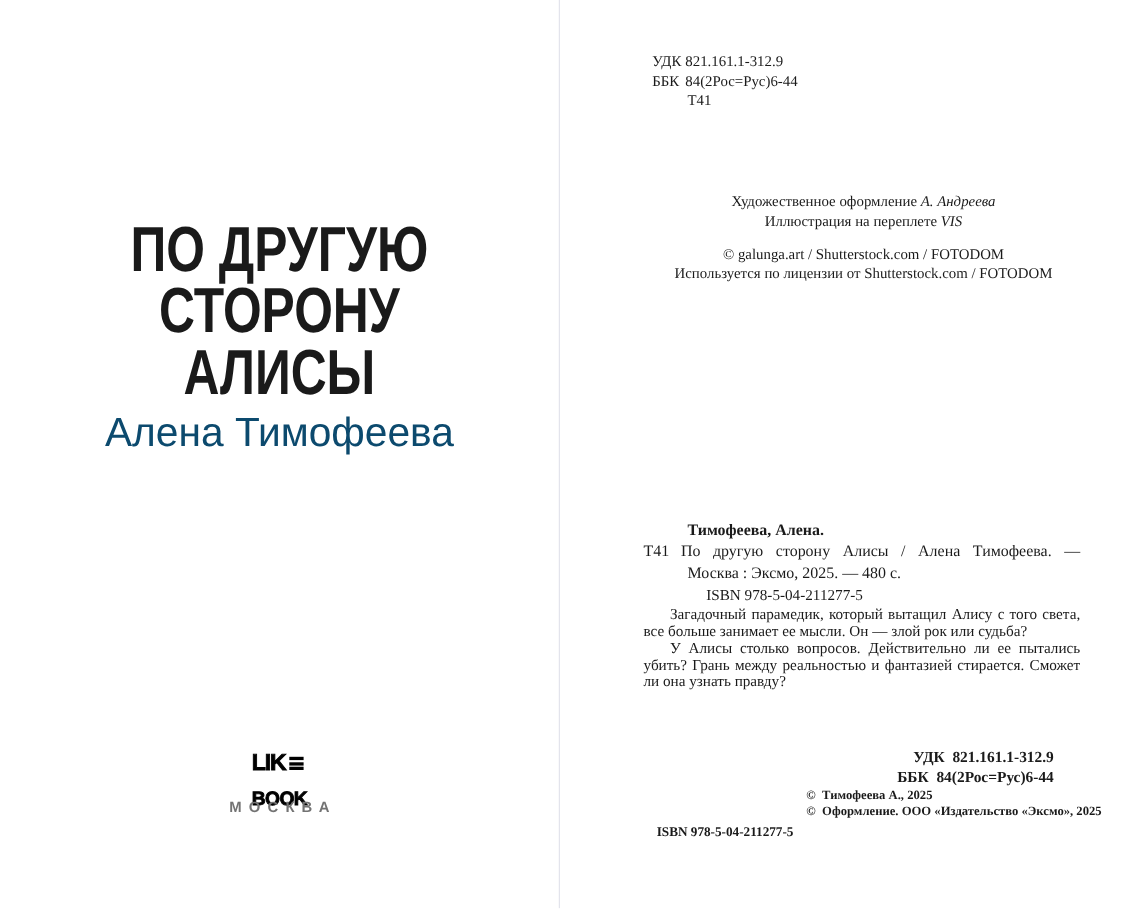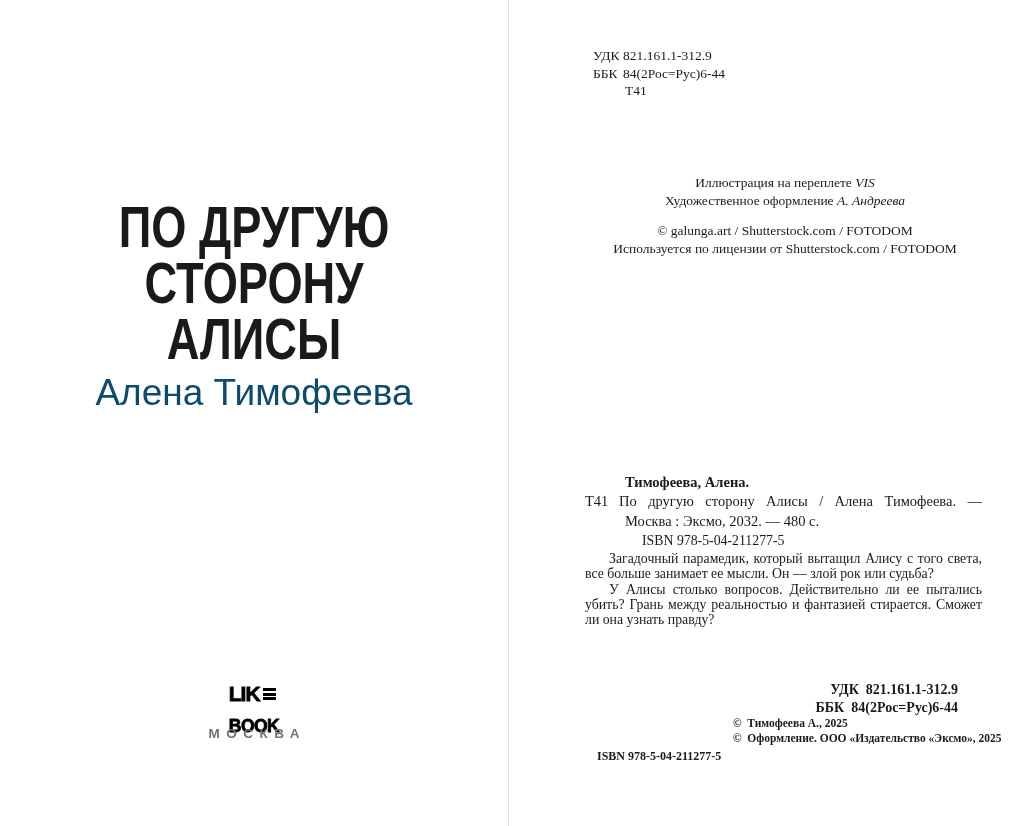--- a/index.html
+++ b/index.html
@@ -104,37 +104,37 @@
       </div>
       <div>
         <span class="code-label">ББК</span><span>84(2Рос=Рус)6-44</span>
       </div>
       <div class="sign">Т41</div>
     </div>
 
     <div class="credits">
       <div class="group1">
         <div>
-          <span>Иллюстрация на переплете </span><span class="it">VIS</span>
+          <span>Художественное оформление </span><span class="it">А. Андреева</span>
         </div>
         <div>
-          <span>Художественное оформление </span><span class="it">А. Андреева</span>
+          <span>Иллюстрация на переплете </span><span class="it">VIS</span>
         </div>
       </div>
       <div class="group2">
         <div>© galunga.art / Shutterstock.com / FOTODOM</div>
         <div>Используется по лицензии от Shutterstock.com / FOTODOM</div>
       </div>
     </div>
 
     <div class="biblio">
       <div class="bib-sign">Т41</div>
       <div class="bib-heading">Тимофеева, Алена.</div>
       <div class="bib-title">По другую сторону Алисы / Алена Тимофеева. —</div>
-      <div class="bib-imprint">Москва : Эксмо, 2032. — 480 с.</div>
+      <div class="bib-imprint">Москва : Эксмо, 2025. — 480 с.</div>
       <div class="bib-isbn">ISBN 978-5-04-211277-5</div>
     </div>
 
     <div class="annotation">
       <p>Загадочный парамедик, который вытащил Алису с того света, все больше занимает ее мысли. Он — злой рок или судьба?</p>
       <p>У Алисы столько вопросов. Действительно ли ее пытались убить? Грань между реальностью и фантазией стирается. Смо­жет ли она узнать правду?</p>
     </div>
 
     <div class="bottom-codes">
       <div>

